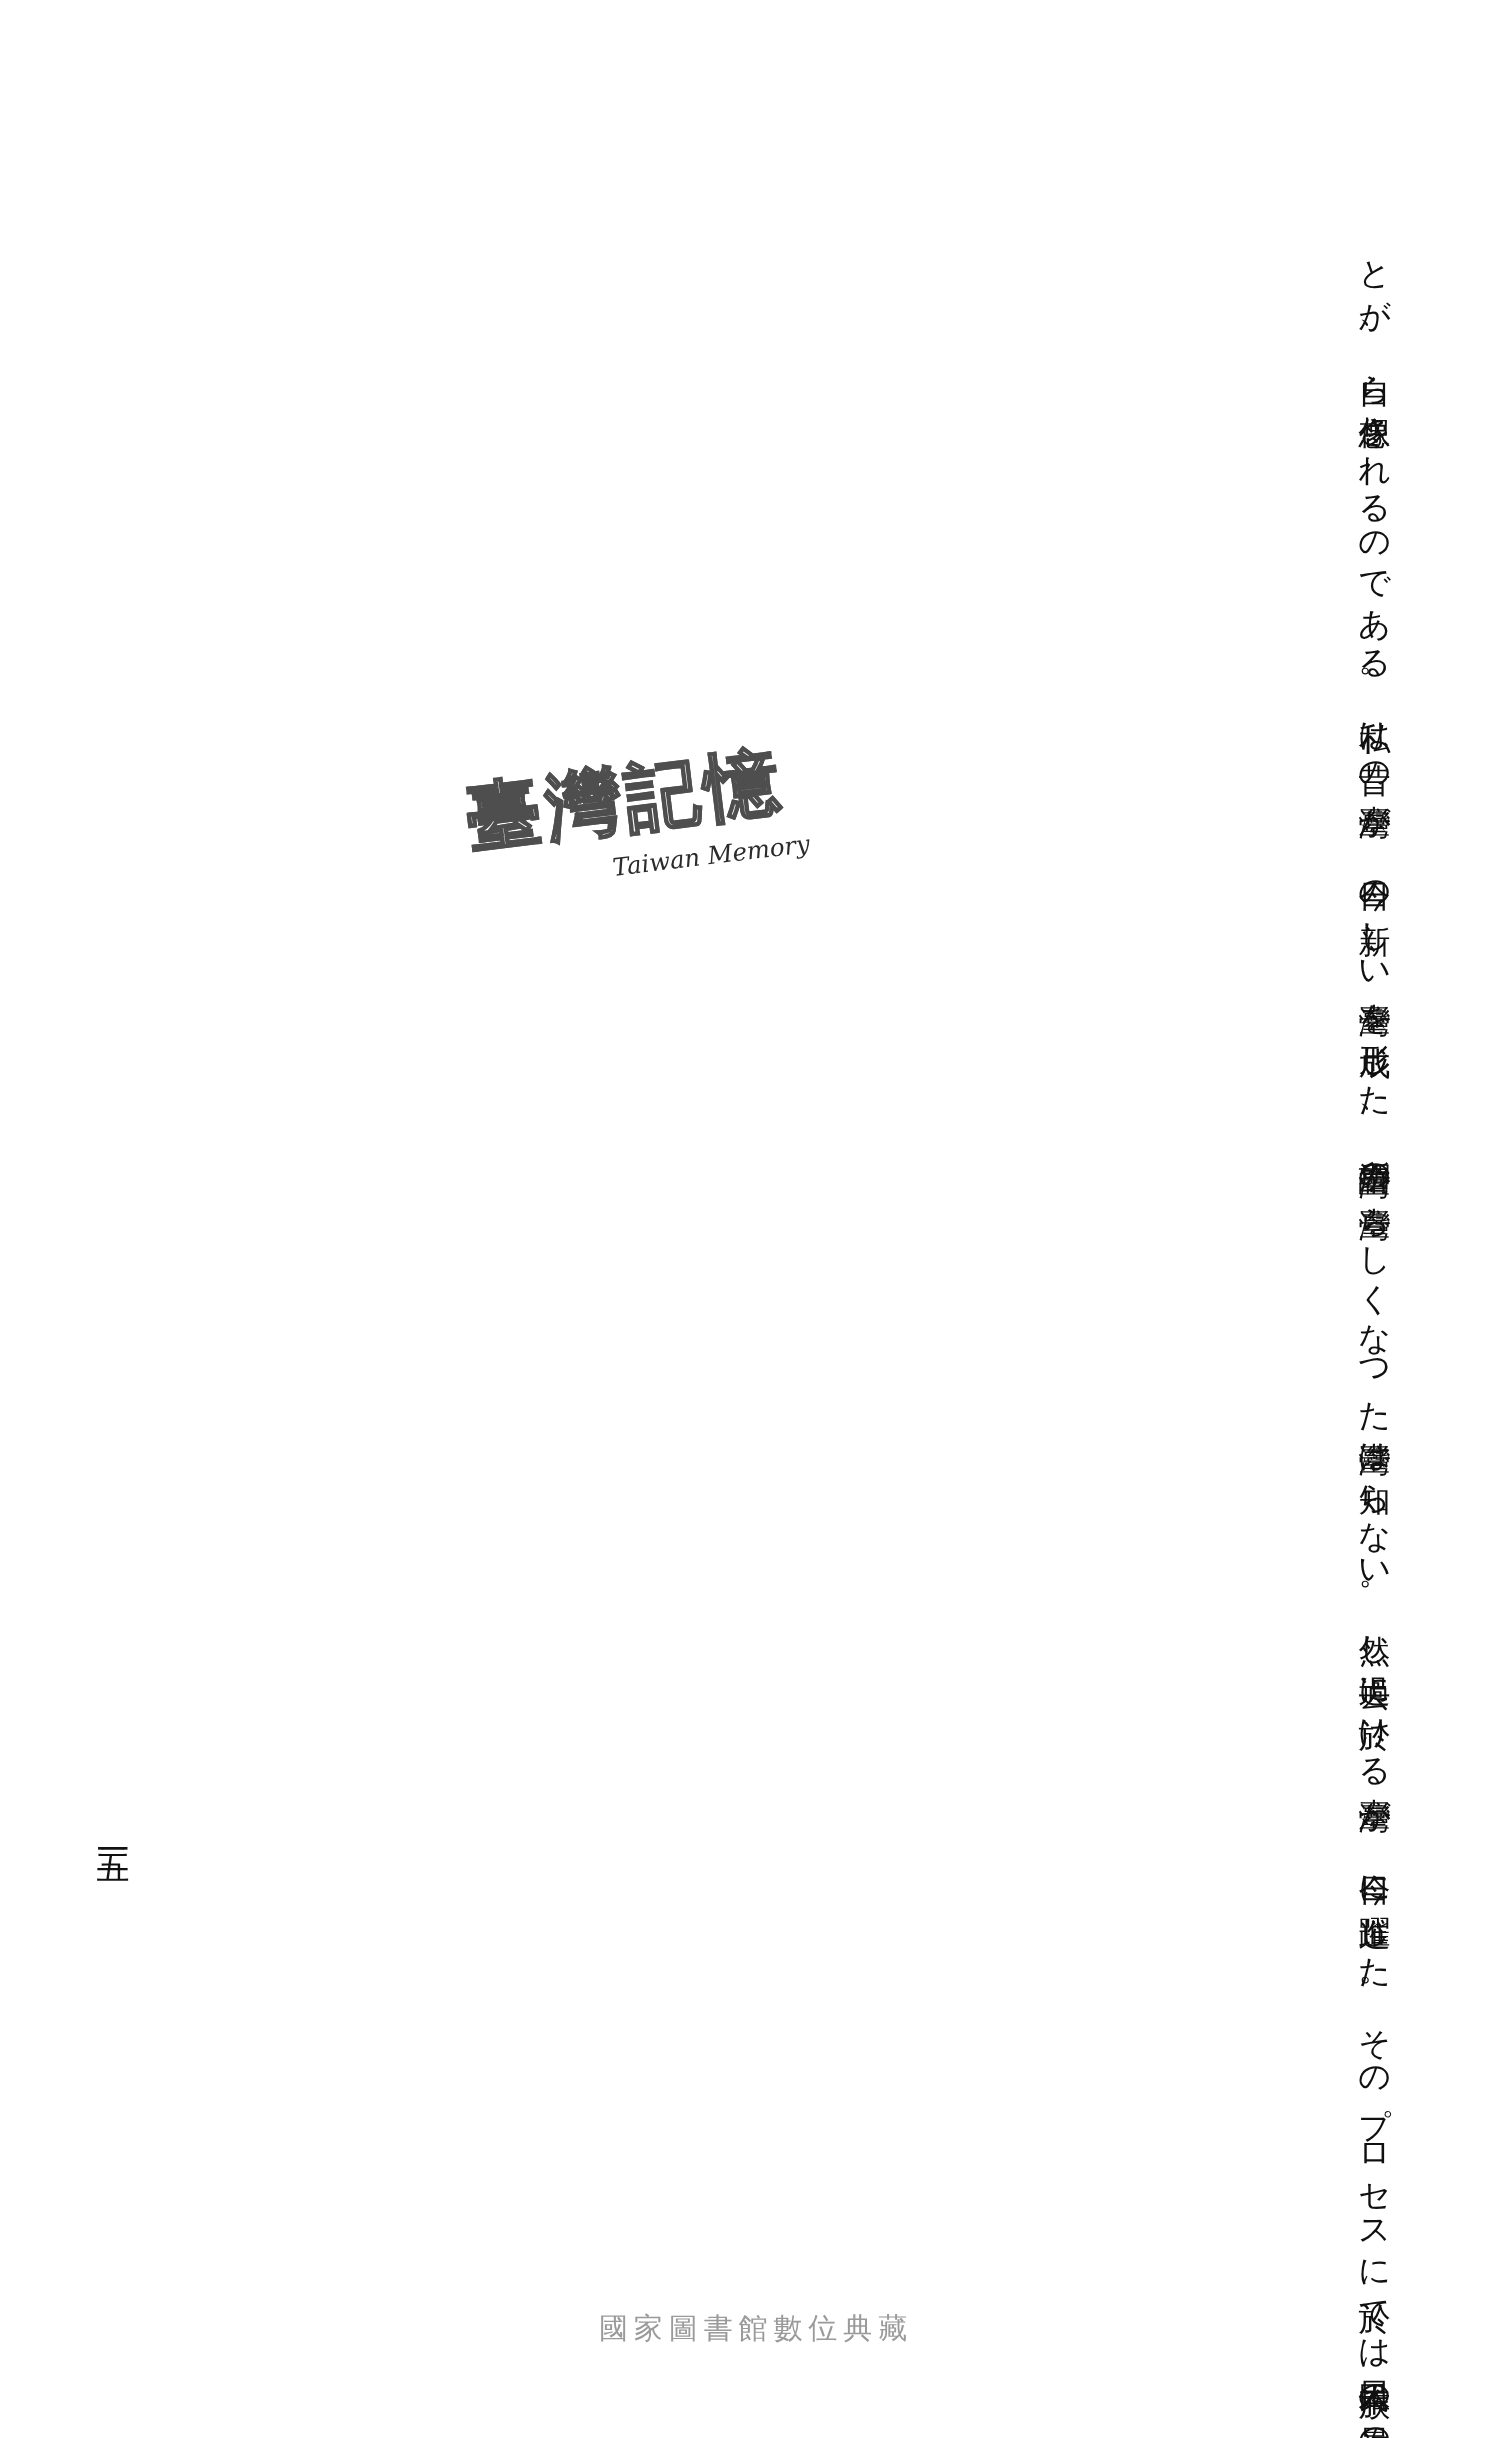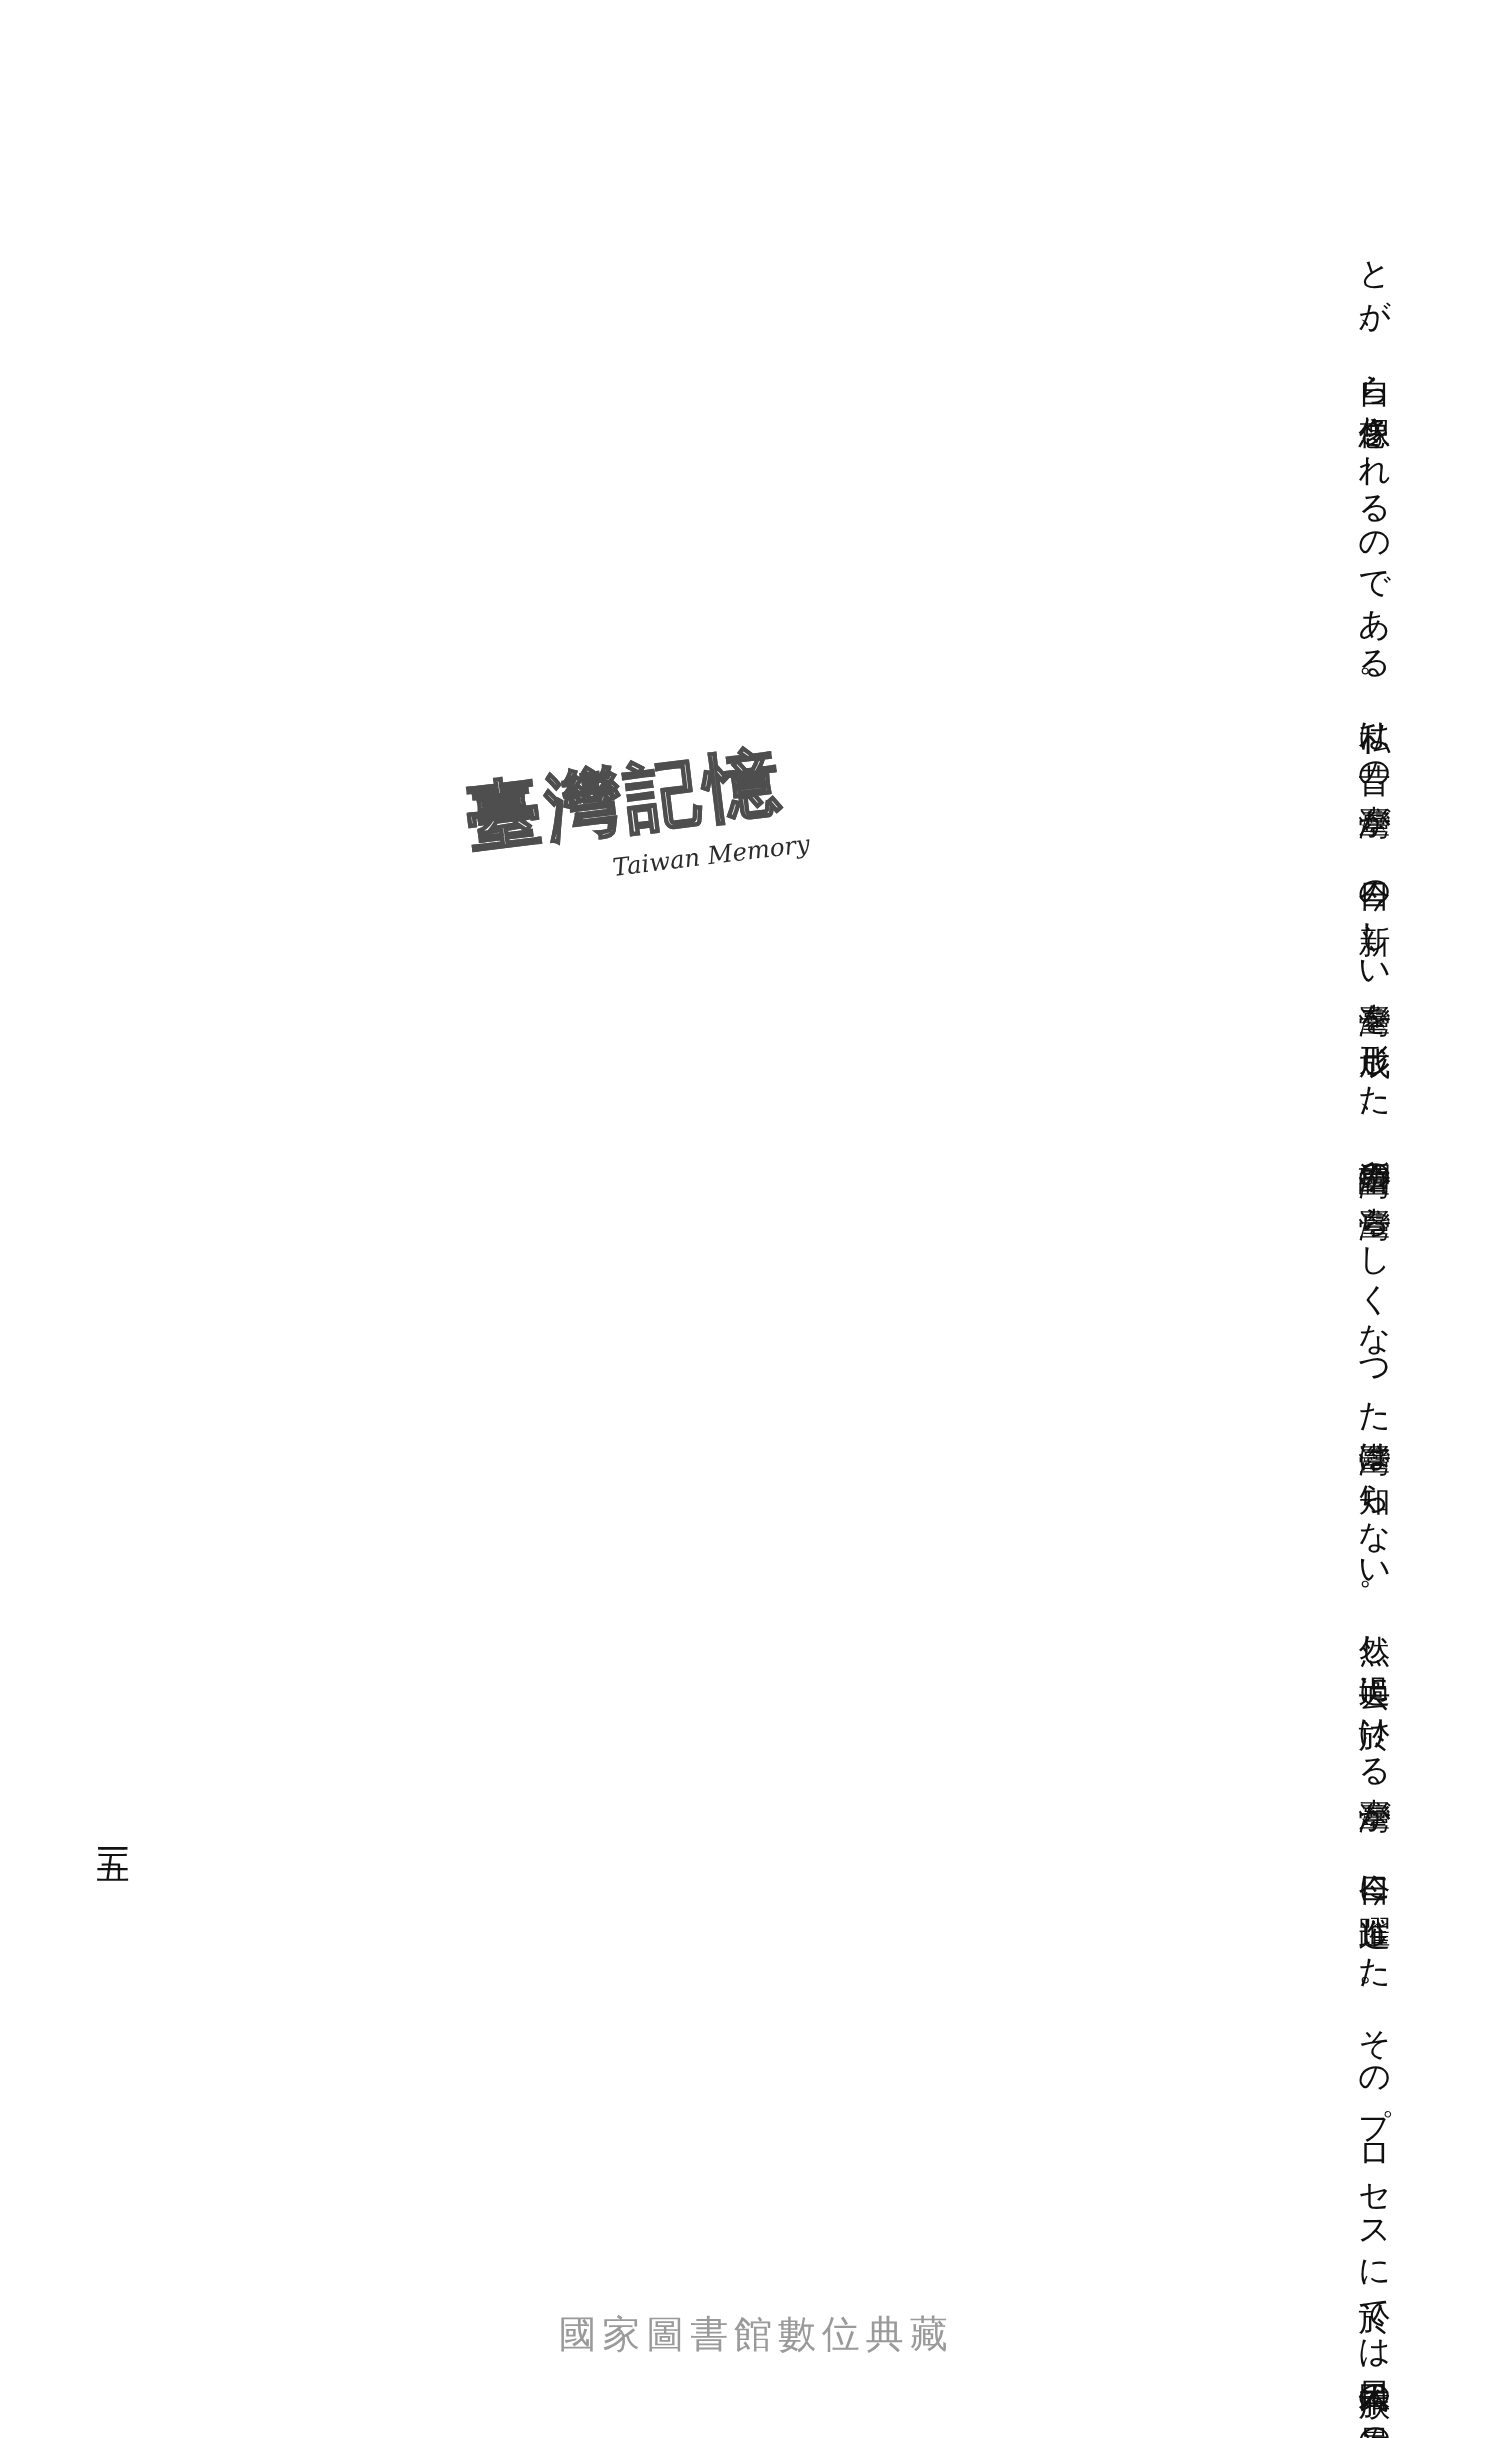--- a/index.html
+++ b/index.html
@@ -92,21 +92,21 @@
   }
 
   
   #footer {
     position: absolute;
     left: 0;
     right: 0;
     top: 2309px;
     text-align: center;
     font-family: Liberation Serif, serif;
-    font-size: 38px;
+    font-size: 29px;
     letter-spacing: 5.9px;
     color: #9a9a9a;
   }
 </style>
 </head>
 <body>
 
 <div id="page">
 
   <div id="text-block">

